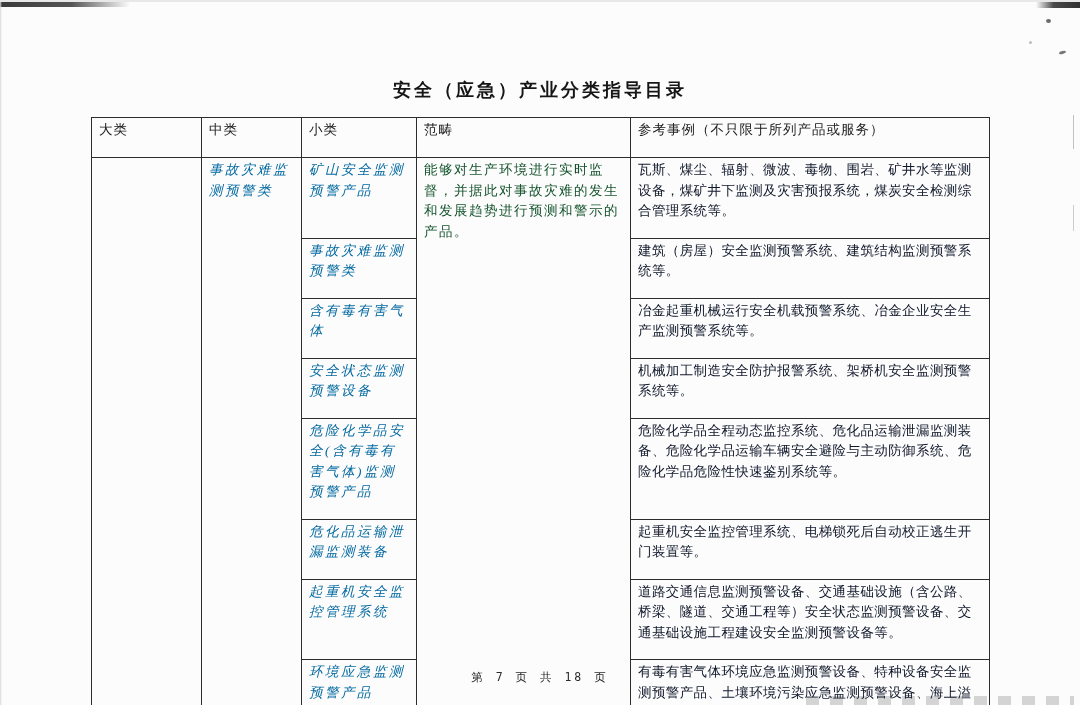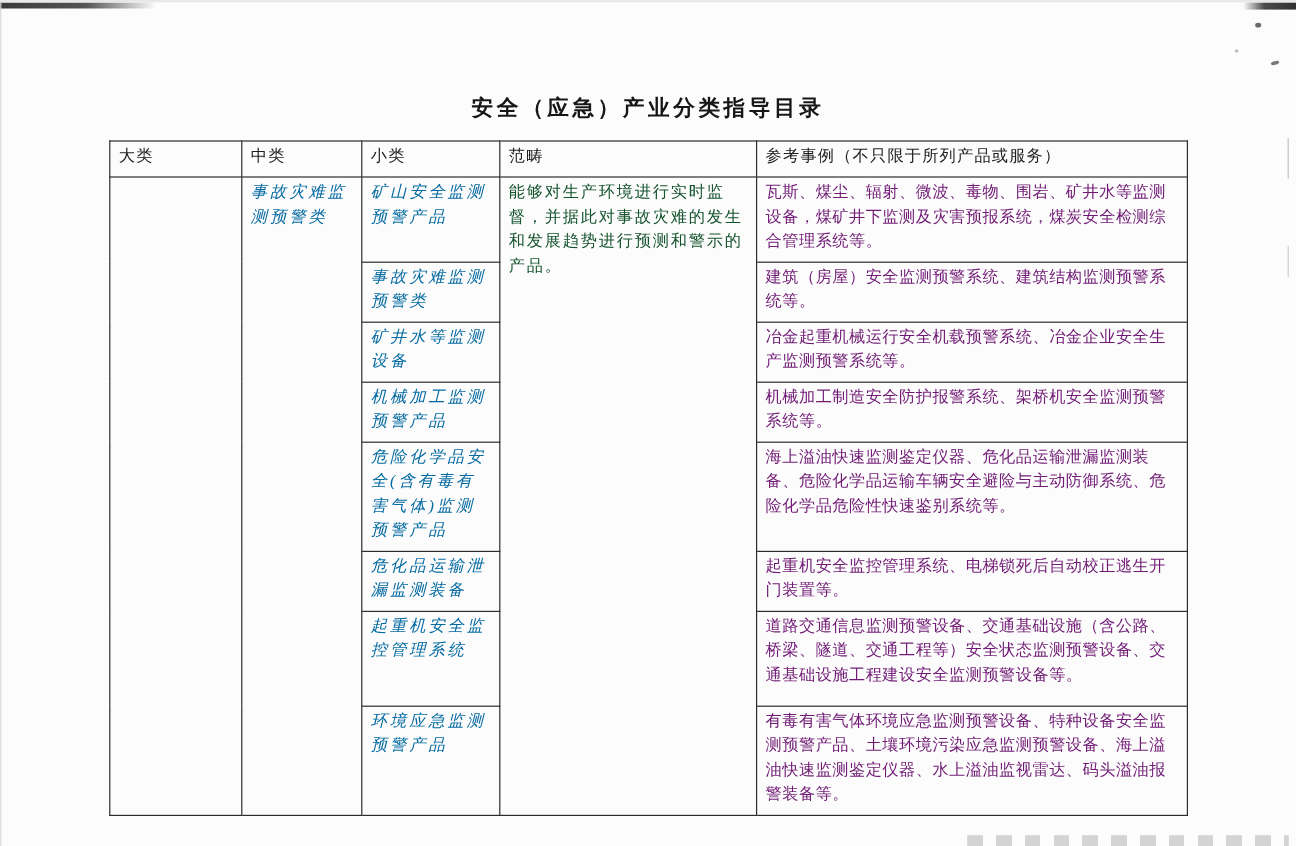--- a/index.html
+++ b/index.html
@@ -41,21 +41,21 @@
     top: 115px;
     left: 91px;
     width: 898px;
     border-collapse: collapse;
     table-layout: fixed;
     font-size: 13.5px;
   }
   table.catalog td, table.catalog th {
     border: 1.6px solid #2d2d2d;
     vertical-align: top;
-    padding: 2px 6px 6px 7px;
+    padding: 2px 6px 16px 7px;
     line-height: 20.5px;
     font-weight: normal;
     text-align: left;
     overflow: hidden;
   }
   table.catalog th {
     height: 21px;
     vertical-align: middle;
     letter-spacing: 1px;
     color: #202020;
@@ -64,21 +64,21 @@
     letter-spacing: 2.5px;
     color: #0369a1;
     font-style: italic;
   }
   .cell-scope {
     letter-spacing: 1.5px;
     color: #14532d;
   }
   .cell-examples {
     letter-spacing: 0.4px;
-    color: #701a75;
+    color: #0f172a;
   }
   .doc-footer {
     position: absolute;
     top: 668px;
     left: 91px;
     width: 898px;
     text-align: center;
     font-size: 11.5px;
     letter-spacing: 3px;
     color: #2a2a2a;
@@ -150,40 +150,41 @@
         <td rowspan="8" class="cell-class">事故灾难监测预警类</td>
         <td class="cell-class">矿山安全监测预警产品</td>
         <td rowspan="8" class="cell-scope">能够对生产环境进行实时监督，并据此对事故灾难的发生和发展趋势进行预测和警示的产品。</td>
         <td class="cell-examples">瓦斯、煤尘、辐射、微波、毒物、围岩、矿井水等监测设备，煤矿井下监测及灾害预报系统，煤炭安全检测综合管理系统等。</td>
       </tr>
       <tr style="height:38px">
         <td class="cell-class">事故灾难监测预警类</td>
         <td class="cell-examples">建筑（房屋）安全监测预警系统、建筑结构监测预警系统等。</td>
       </tr>
       <tr style="height:40px">
-        <td class="cell-class">矿井水等监测设备</td>
+        <td class="cell-class">含有毒有害气体</td>
         <td class="cell-examples">冶金起重机械运行安全机载预警系统、冶金企业安全生产监测预警系统等。</td>
       </tr>
       <tr style="height:40px">
-        <td class="cell-class">机械加工监测预警产品</td>
+        <td class="cell-class">安全状态监测预警设备</td>
         <td class="cell-examples">机械加工制造安全防护报警系统、架桥机安全监测预警系统等。</td>
       </tr>
       <tr style="height:79px">
         <td class="cell-class">危险化学品安全(含有毒有害气体)监测预警产品</td>
-        <td class="cell-examples">海上溢油快速监测鉴定仪器、危化品运输泄漏监测装备、危险化学品运输车辆安全避险与主动防御系统、危险化学品危险性快速鉴别系统等。</td>
+        <td class="cell-examples">危险化学品全程动态监控系统、危化品运输泄漏监测装备、危险化学品运输车辆安全避险与主动防御系统、危险化学品危险性快速鉴别系统等。</td>
       </tr>
       <tr style="height:40px">
         <td class="cell-class">危化品运输泄漏监测装备</td>
         <td class="cell-examples">起重机安全监控管理系统、电梯锁死后自动校正逃生开门装置等。</td>
       </tr>
       <tr style="height:79px">
         <td class="cell-class">起重机安全监控管理系统</td>
         <td class="cell-examples">道路交通信息监测预警设备、交通基础设施（含公路、桥梁、隧道、交通工程等）安全状态监测预警设备、交通基础设施工程建设安全监测预警设备等。</td>
       </tr>
       <tr style="height:74px">
         <td class="cell-class">环境应急监测预警产品</td>
         <td class="cell-examples">有毒有害气体环境应急监测预警设备、特种设备安全监测预警产品、土壤环境污染应急监测预警设备、海上溢油快速监测鉴定仪器、水上溢油监视雷达、码头溢油报警装备等。</td>
       </tr>
     </tbody>
   </table>
 
+  <div class="doc-footer">第 7 页 共 18 页</div>
 
 </div>
 
 </body></html>

